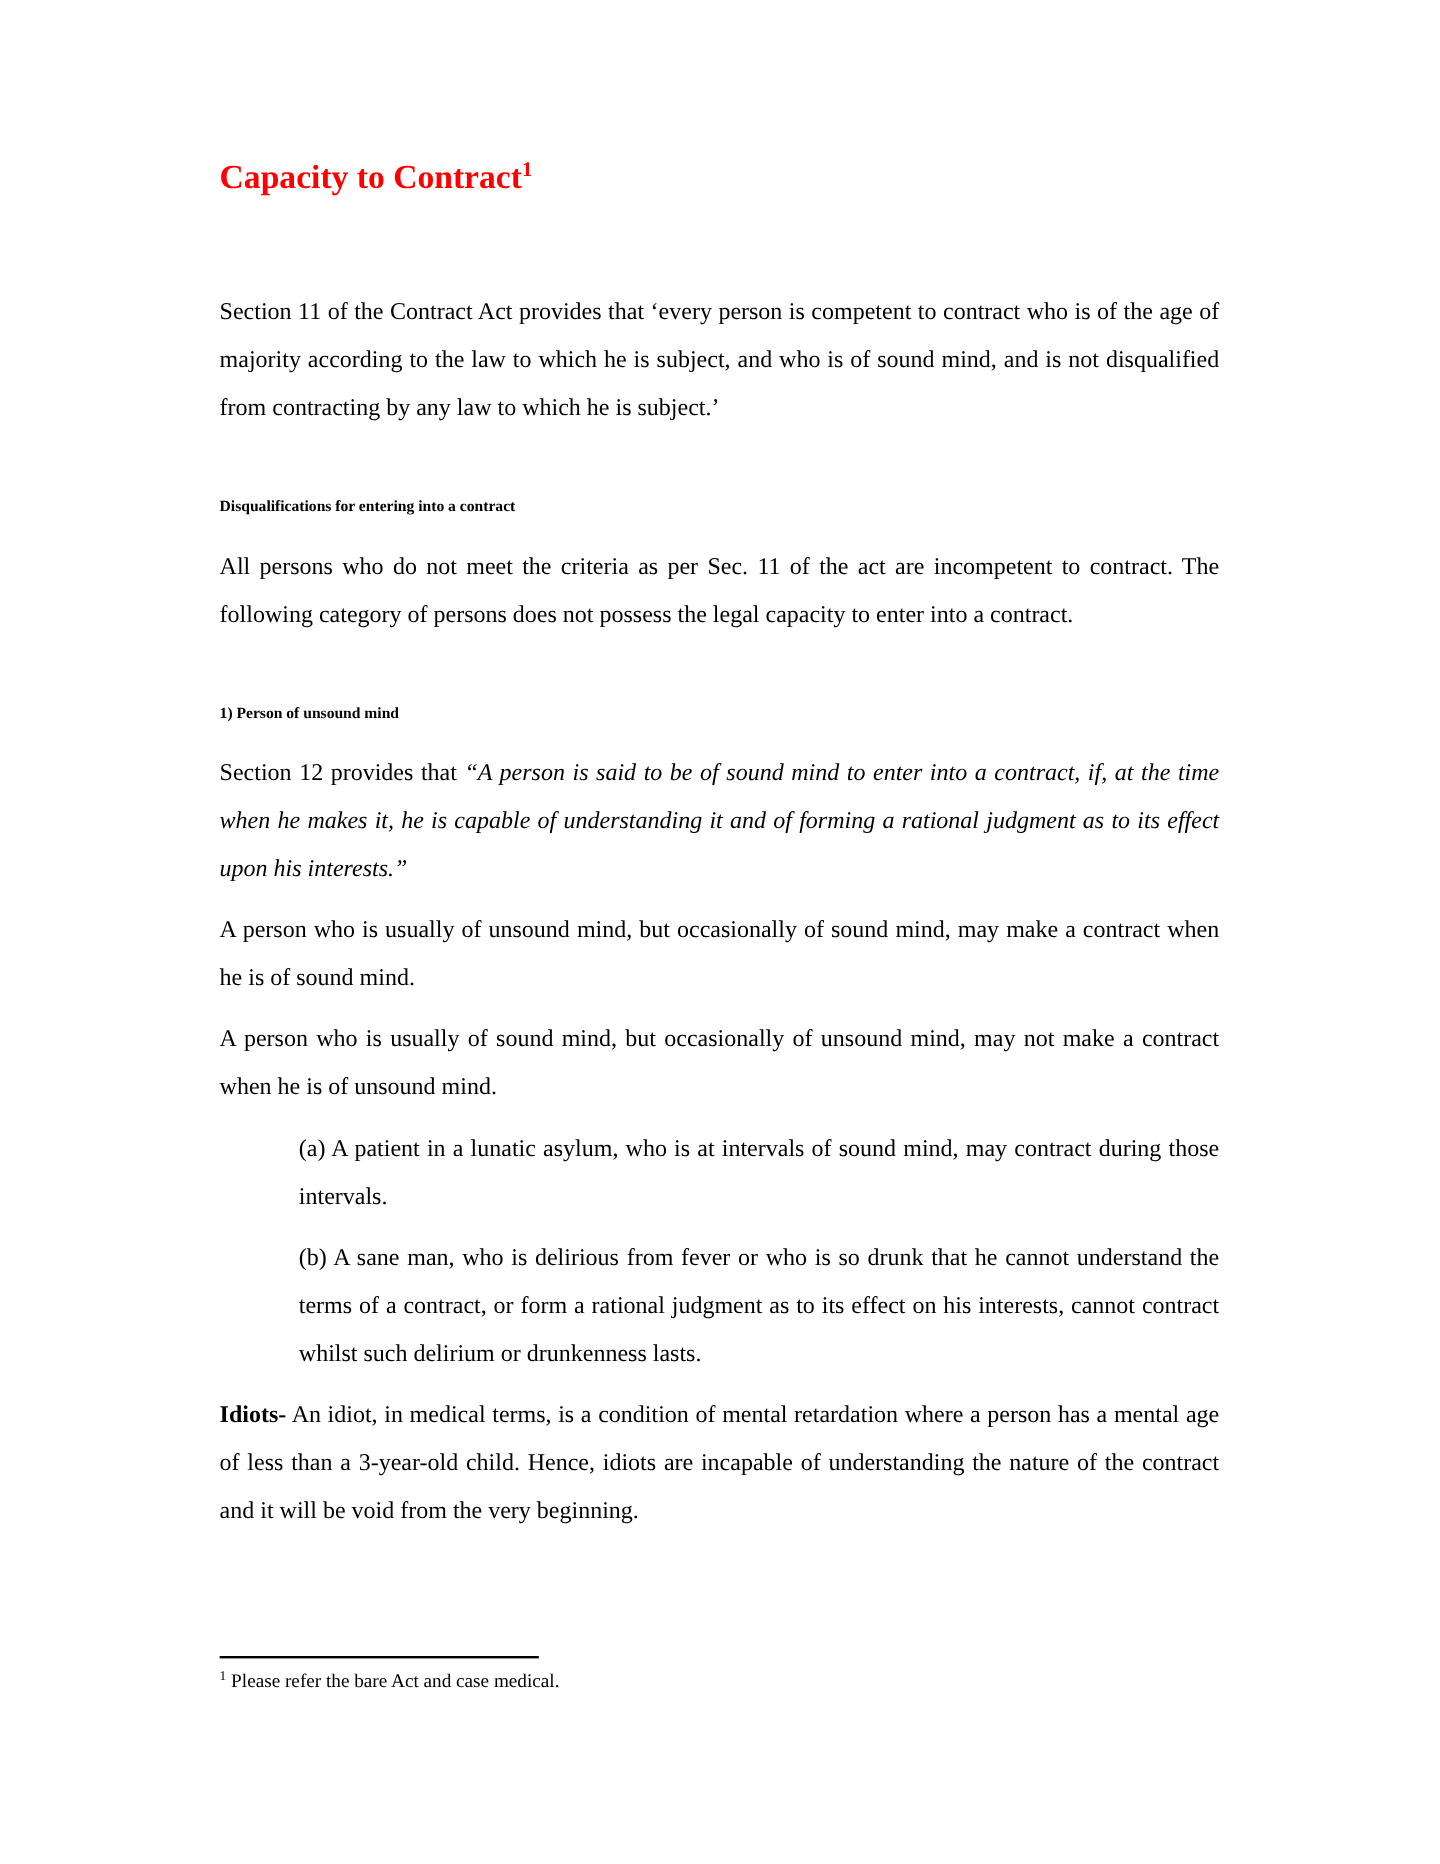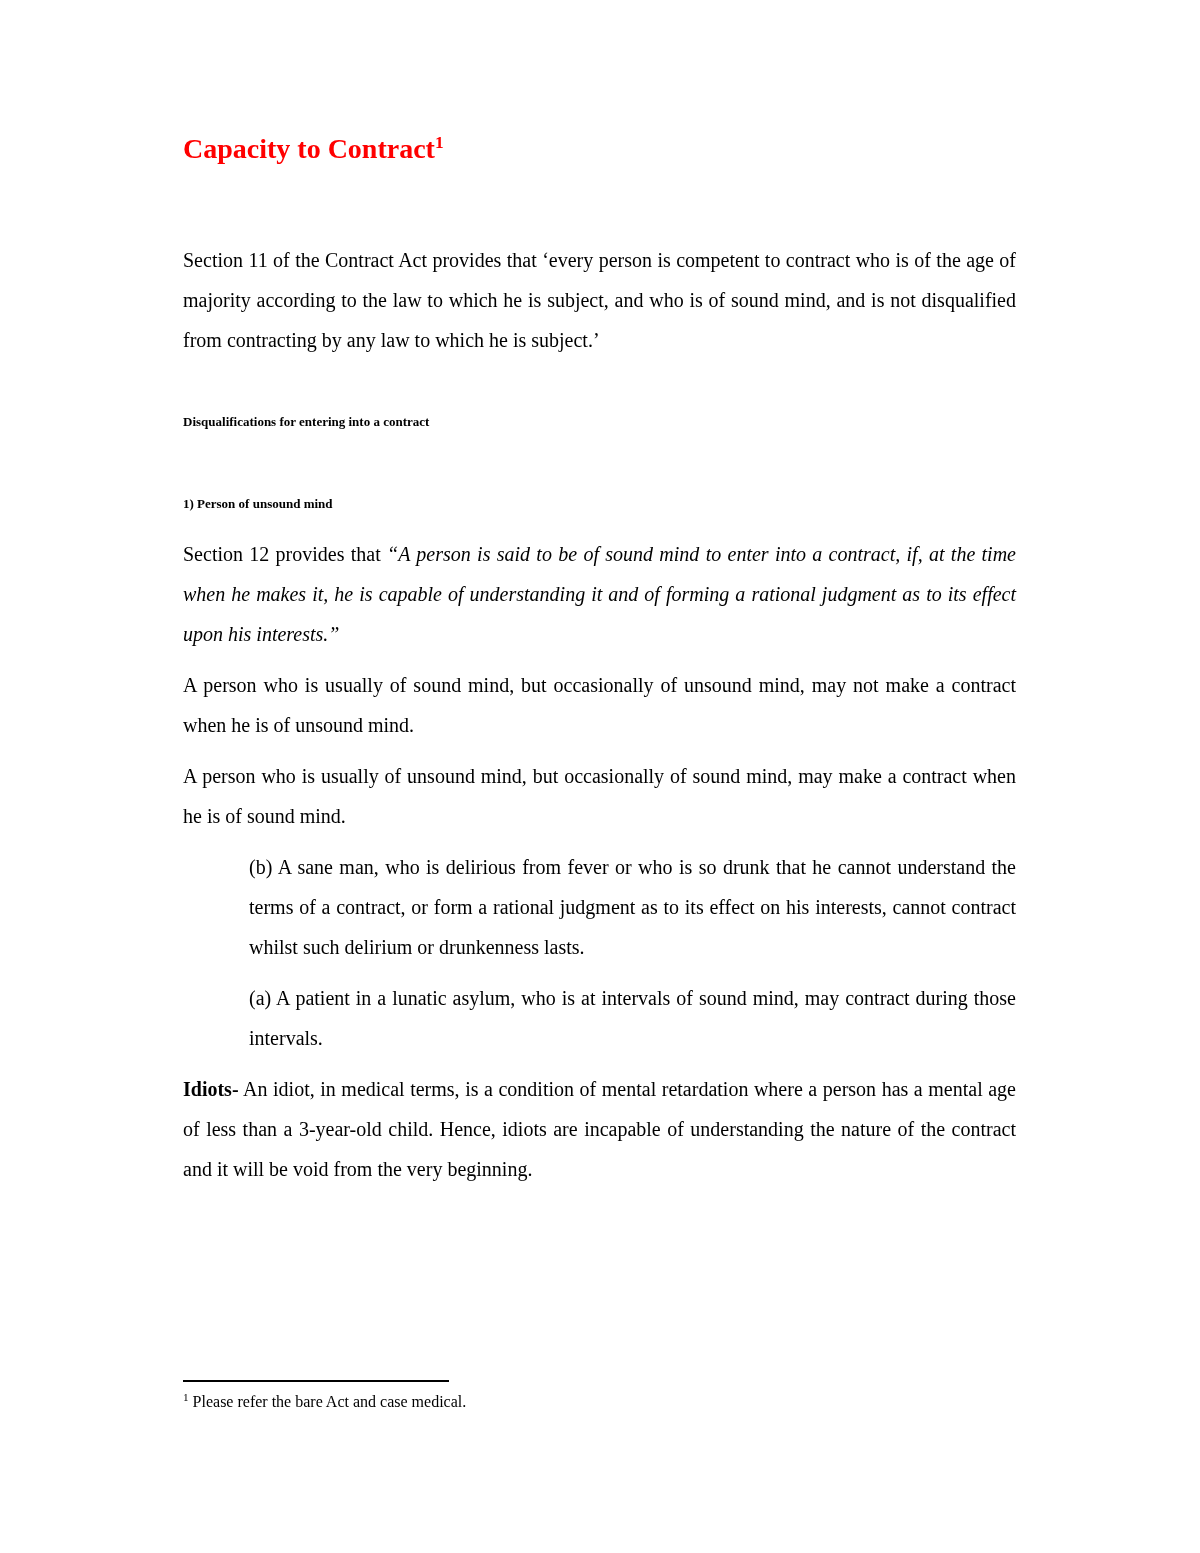--- a/index.html
+++ b/index.html
@@ -84,33 +84,34 @@
 
 <div class="page">
   <div class="content">
 
     <h1 class="doc-title"><span>Capacity to Contract</span><sup class="title-sup">1</sup></h1>
 
     <p class="para">Section 11 of the Contract Act provides that ‘every person is competent to contract who is of the age of majority according to the law to which he is subject, and who is of sound mind, and is not disqualified from contracting by any law to which he is subject.’</p>
 
     <h2 class="heading">Disqualifications for entering into a contract</h2>
 
+    <p class="para">All persons who do not meet the criteria as per Sec. 11 of the act are incompetent to contract. The following category of persons does not possess the legal capacity to enter into a contract.</p>
 
     <h2 class="heading">1) Person of unsound mind</h2>
 
     <p class="para"><span>Section 12 provides that </span><span class="italic">“A person is said to be of sound mind to enter into a contract, if, at the time when he makes it, he is capable of understanding it and of forming a rational judgment as to its effect upon his interests.”</span></p>
 
+    <p class="para">A person who is usually of unsound mind, but occasionally of sound mind, may make a contract when he is of sound mind.</p>
+
     <p class="para">A person who is usually of sound mind, but occasionally of unsound mind, may not make a contract when he is of unsound mind.</p>
 
-    <p class="para">A person who is usually of unsound mind, but occasionally of sound mind, may make a contract when he is of sound mind.</p>
 
+    <p class="para indented">(a) A patient in a lunatic asylum, who is at intervals of sound mind, may contract during those intervals.</p>
 
     <p class="para indented">(b) A sane man, who is delirious from fever or who is so drunk that he cannot understand the terms of a contract, or form a rational judgment as to its effect on his interests, cannot contract whilst such delirium or drunkenness lasts.</p>
-
-    <p class="para indented">(a) A patient in a lunatic asylum, who is at intervals of sound mind, may contract during those intervals.</p>
 
     <p class="para"><span class="bold">Idiots-</span><span> An idiot, in medical terms, is a condition of mental retardation where a person has a mental age of less than a 3-year-old child. Hence, idiots are incapable of understanding the nature of the contract and it will be void from the very beginning.</span></p>
 
   </div>
 
   <div class="footnote-area">
     <div class="footnote-rule"></div>
     <p class="footnote-text"><sup class="footnote-sup">1</sup> <span>Please refer the bare Act and case medical.</span></p>
   </div>
 </div>

